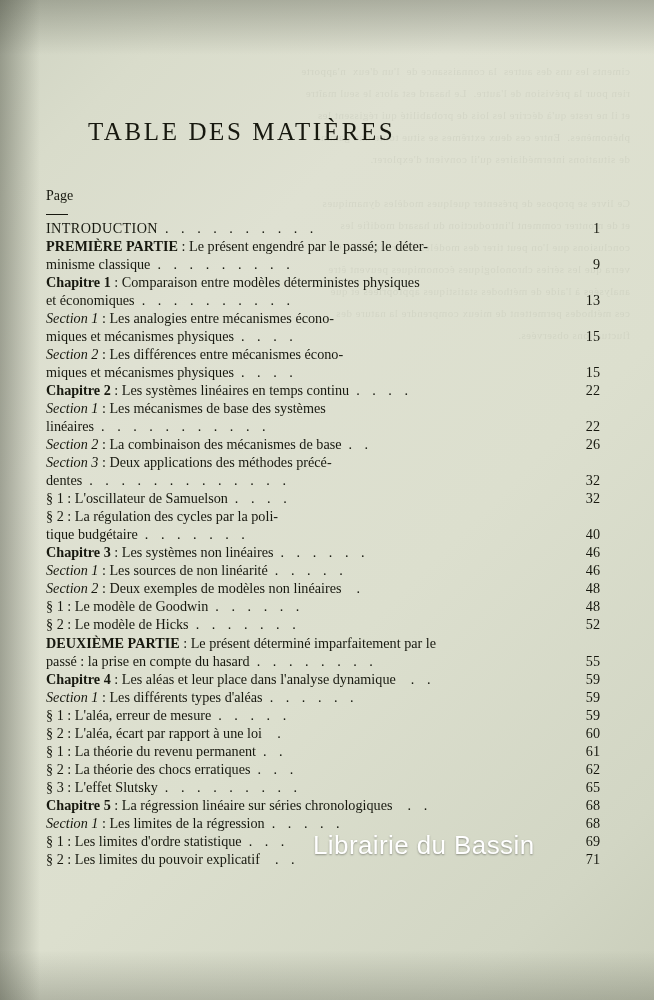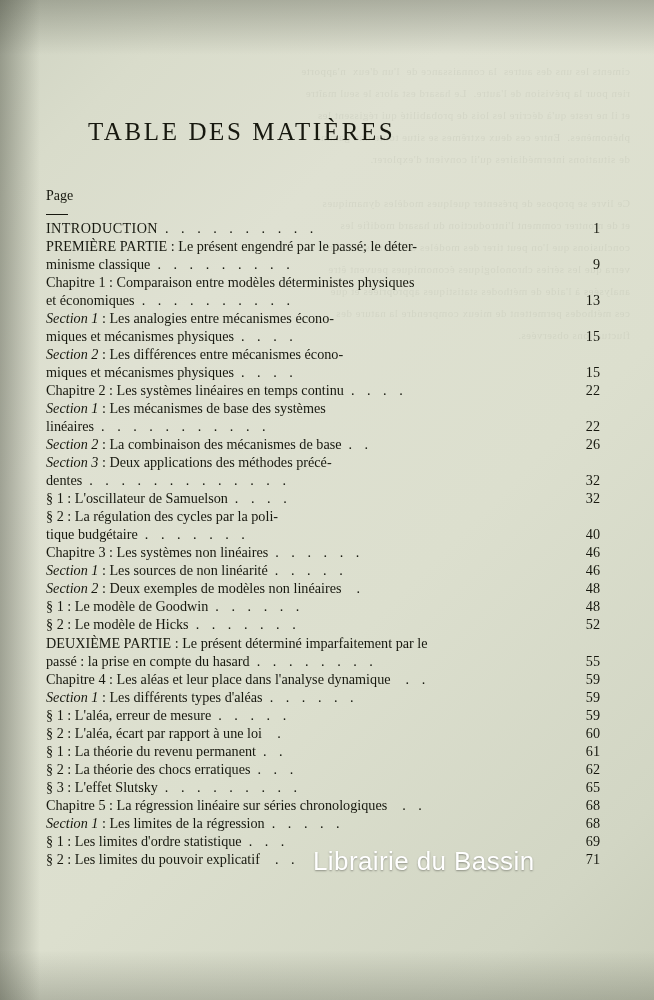--- a/index.html
+++ b/index.html
@@ -99,21 +99,21 @@
     white-space: nowrap;
   }
   tr.gap td { padding-top: 9px; }
   tr.biggap td { padding-top: 19px; }
 
   .l0 { padding-left: 0px; }
   .l1 { padding-left: 18px; }
   .l2 { padding-left: 52px; }
   .l3 { padding-left: 86px; }
 
-  .bold { font-weight: normal; text-align: center; }
+  .bold { font-weight: bold; text-align: center; }
   .ital { font-style: italic; }
   .smallcaps { letter-spacing: 0.4px; }
 
   .dots {
     letter-spacing: 4.5px;
     margin-left: 7px;
     font-weight: normal;
   }
 
   .cont { display: block; font-family: Liberation Serif, serif; }
@@ -122,21 +122,20 @@
   #watermark {
     position: absolute;
     left: 313px;
     top: 830px;
     font-family: "Liberation Sans", sans-serif;
     font-size: 26px;
     color: #ffffff;
     text-shadow: 0 1px 2px rgba(0,0,0,0.35);
     letter-spacing: 0.4px;
     white-space: nowrap;
-    margin-top: 16px;
   }
 </style>
 </head>
 <body>
 
 <div id="page">
   <div id="ghost">ciments les uns des autres  la connaissance de  l'un d'eux  n'apporte
 rien pour la prévision de l'autre.  Le hasard est alors le seul maître
 et il ne reste qu'à décrire les lois de probabilité qui régissent les
 phénomènes.  Entre ces deux extrêmes se situe toute une gamme

